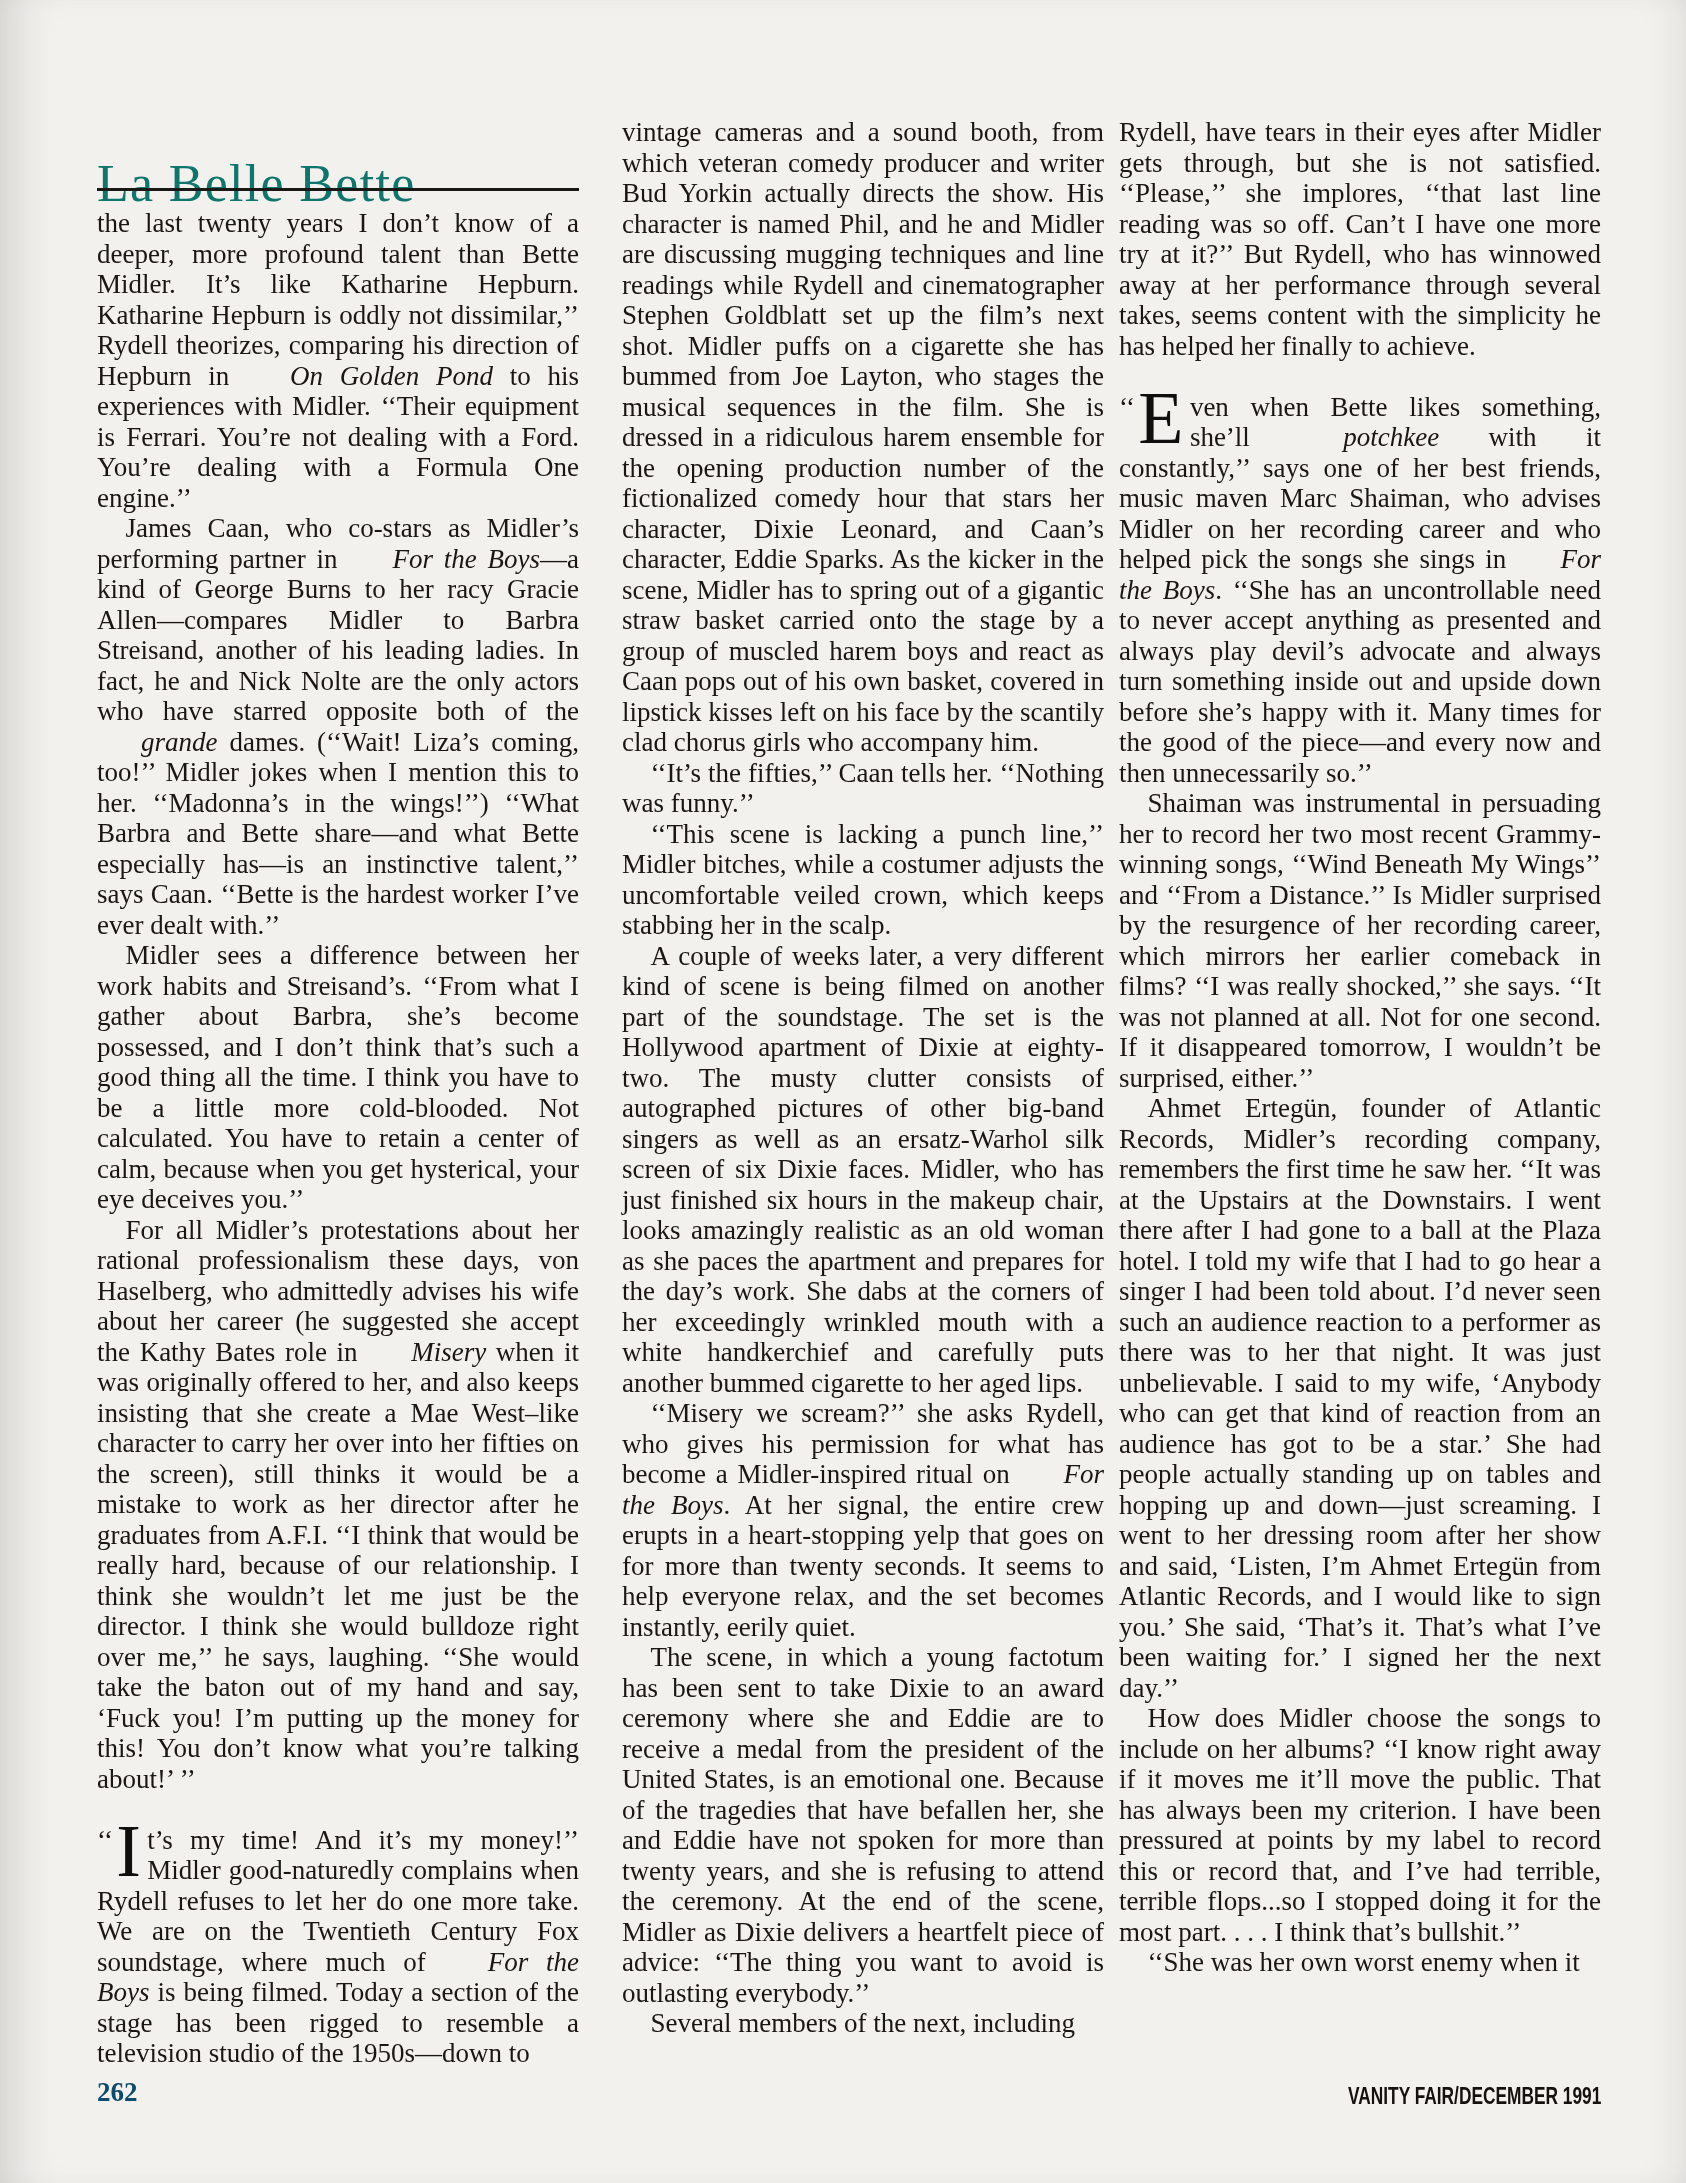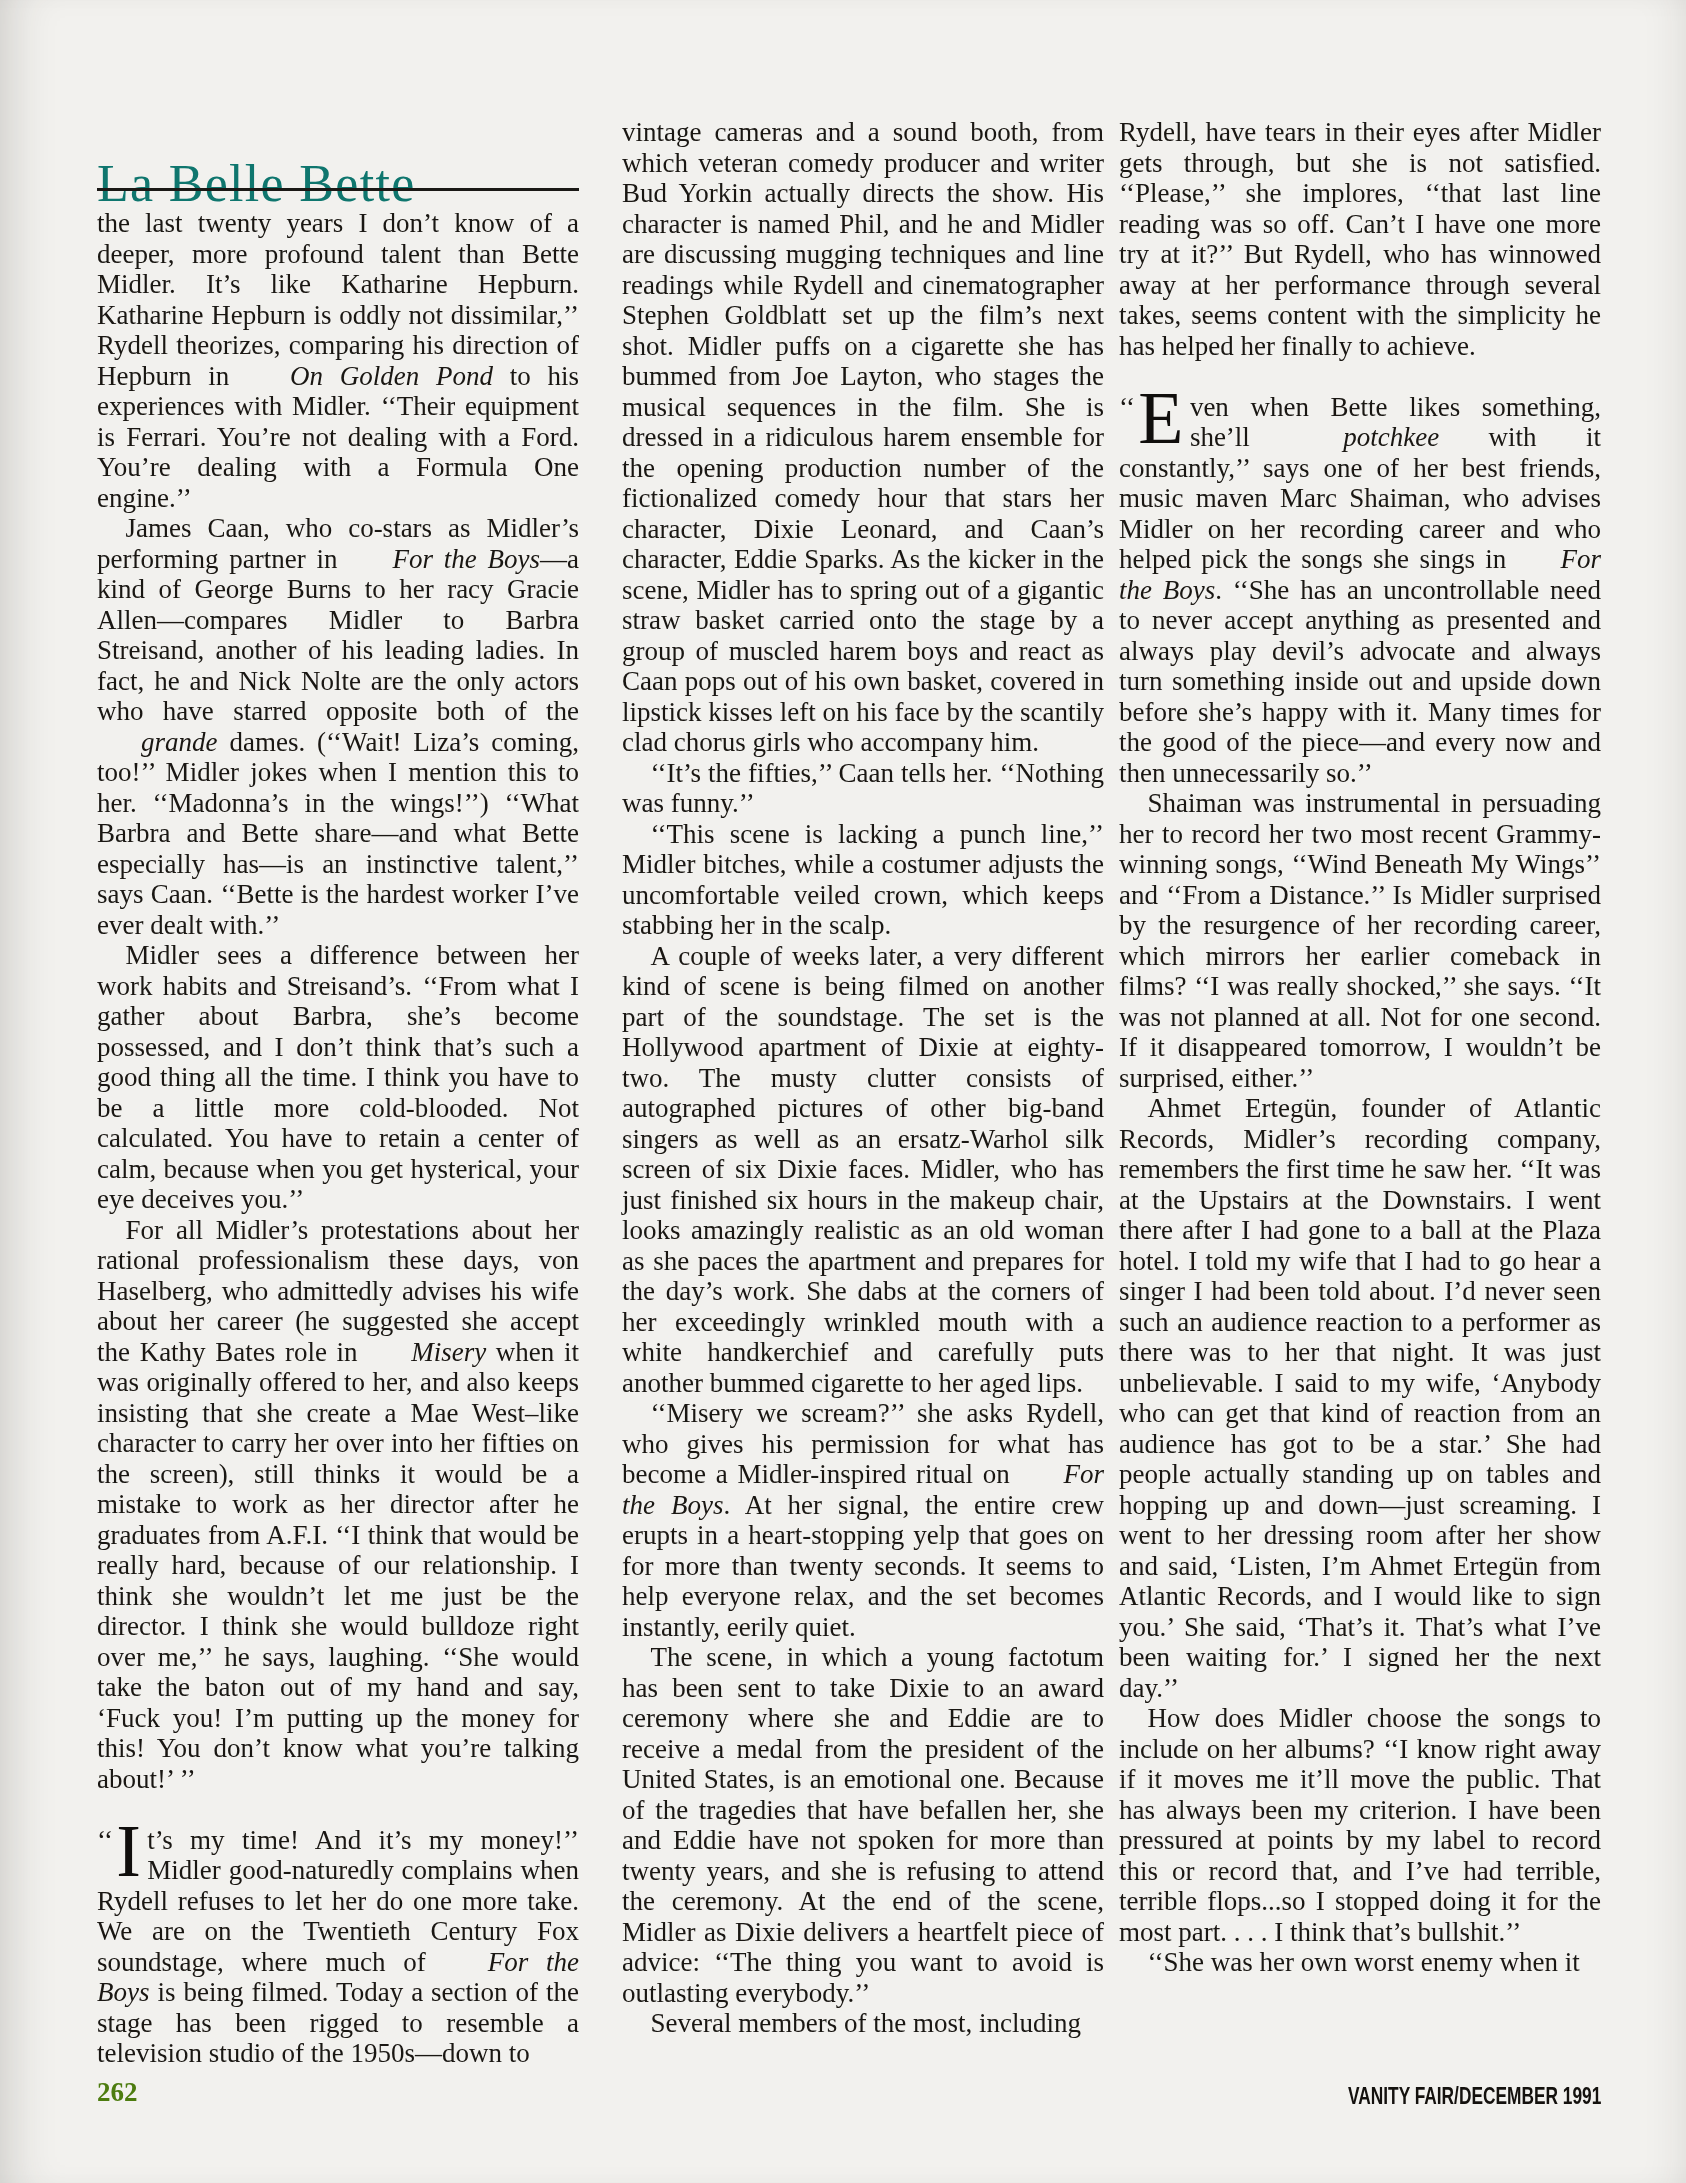--- a/index.html
+++ b/index.html
@@ -39,21 +39,21 @@
     float:left;height:61px;margin:0 6.5px 0 0;
     display:flex;align-items:flex-start;gap:3.2px;
   }
   .dcquote{font-size:27px;line-height:30.5px;}
   .dcletter{
     display:block;font-size:74px;line-height:61px;margin-top:-3.2px;
     font-weight:400;color:#100e0c;
   }
   .page-number{
     position:absolute;left:97px;top:2079px;
-    font-size:27px;font-weight:700;line-height:1;color:#4d7c0f;
+    font-size:27px;font-weight:700;line-height:1;color:#0c4a6e;
   }
   .footer-right{
     position:absolute;right:86px;top:2085px;
     font-family:"Liberation Sans", sans-serif;
     font-weight:700;font-size:23.4px;line-height:1;
     transform:scaleX(.74);transform-origin:100% 50%;
     white-space:nowrap;color:#14110e;
   }
 </style>
 </head>
@@ -75,21 +75,21 @@
           <span class="dcletter">I</span>
         </span><span>t’s my time! And it’s my money!’’ Midler good-naturedly complains when Rydell refuses to let her do one more take. We are on the Twentieth Century Fox soundstage, where much of </span><span class="it">For the Boys</span><span> is being filmed. Today a section of the stage has been rigged to resemble a television studio of the 1950s—down to</span></p>
     </div>
   <div class="col" id="col2">
       <p class=""><span>vintage cameras and a sound booth, from which veteran comedy producer and writer Bud Yorkin actually directs the show. His character is named Phil, and he and Midler are discussing mugging techniques and line readings while Rydell and cinematographer Stephen Goldblatt set up the film’s next shot. Midler puffs on a cigarette she has bummed from Joe Layton, who stages the musical sequences in the film. She is dressed in a ridiculous harem ensemble for the opening production number of the fictionalized comedy hour that stars her character, Dixie Leonard, and Caan’s character, Eddie Sparks. As the kicker in the scene, Midler has to spring out of a gigantic straw basket carried onto the stage by a group of muscled harem boys and react as Caan pops out of his own basket, covered in lipstick kisses left on his face by the scantily clad chorus girls who accompany him.</span></p>
       <p class="indent"><span>‘‘It’s the fifties,’’ Caan tells her. ‘‘Nothing was funny.’’</span></p>
       <p class="indent"><span>‘‘This scene is lacking a punch line,’’ Midler bitches, while a costumer adjusts the uncomfortable veiled crown, which keeps stabbing her in the scalp.</span></p>
       <p class="indent"><span>A couple of weeks later, a very different kind of scene is being filmed on another part of the soundstage. The set is the Hollywood apartment of Dixie at eighty-two. The musty clutter consists of autographed pictures of other big-band singers as well as an ersatz-Warhol silk screen of six Dixie faces. Midler, who has just finished six hours in the makeup chair, looks amazingly realistic as an old woman as she paces the apartment and prepares for the day’s work. She dabs at the corners of her exceedingly wrinkled mouth with a white handkerchief and carefully puts another bummed cigarette to her aged lips.</span></p>
       <p class="indent"><span>‘‘Misery we scream?’’ she asks Rydell, who gives his permission for what has become a Midler-inspired ritual on </span><span class="it">For the Boys</span><span>. At her signal, the entire crew erupts in a heart-stopping yelp that goes on for more than twenty seconds. It seems to help everyone relax, and the set becomes instantly, eerily quiet.</span></p>
       <p class="indent"><span>The scene, in which a young factotum has been sent to take Dixie to an award ceremony where she and Eddie are to receive a medal from the president of the United States, is an emotional one. Because of the tragedies that have befallen her, she and Eddie have not spoken for more than twenty years, and she is refusing to attend the ceremony. At the end of the scene, Midler as Dixie delivers a heartfelt piece of advice: ‘‘The thing you want to avoid is outlasting everybody.’’</span></p>
-      <p class="indent"><span>Several members of the most, including</span></p>
+      <p class="indent"><span>Several members of the next, including</span></p>
     </div>
   <div class="col" id="col3">
       <p class=""><span>Rydell, have tears in their eyes after Midler gets through, but she is not satisfied. ‘‘Please,’’ she implores, ‘‘that last line reading was so off. Can’t I have one more try at it?’’ But Rydell, who has winnowed away at her performance through several takes, seems content with the simplicity he has helped her finally to achieve.</span></p>
       <p class=" dropcap-para"><span class="dcwrap">
           <span class="dcquote">‘‘</span>
           <span class="dcletter">E</span>
         </span><span>ven when Bette likes something, she’ll </span><span class="it">potchkee</span><span> with it constantly,’’ says one of her best friends, music maven Marc Shaiman, who advises Midler on her recording career and who helped pick the songs she sings in </span><span class="it">For the Boys</span><span>. ‘‘She has an uncontrollable need to never accept anything as presented and always play devil’s advocate and always turn something inside out and upside down before she’s happy with it. Many times for the good of the piece—and every now and then unnecessarily so.’’</span></p>
       <p class="indent"><span>Shaiman was instrumental in persuading her to record her two most recent Grammy-winning songs, ‘‘Wind Beneath My Wings’’ and ‘‘From a Distance.’’ Is Midler surprised by the resurgence of her recording career, which mirrors her earlier comeback in films? ‘‘I was really shocked,’’ she says. ‘‘It was not planned at all. Not for one second. If it disappeared tomorrow, I wouldn’t be surprised, either.’’</span></p>
       <p class="indent"><span>Ahmet Ertegün, founder of Atlantic Records, Midler’s recording company, remembers the first time he saw her. ‘‘It was at the Upstairs at the Downstairs. I went there after I had gone to a ball at the Plaza hotel. I told my wife that I had to go hear a singer I had been told about. I’d never seen such an audience reaction to a performer as there was to her that night. It was just unbelievable. I said to my wife, ‘Anybody who can get that kind of reaction from an audience has got to be a star.’ She had people actually standing up on tables and hopping up and down—just screaming. I went to her dressing room after her show and said, ‘Listen, I’m Ahmet Ertegün from Atlantic Records, and I would like to sign you.’ She said, ‘That’s it. That’s what I’ve been waiting for.’ I signed her the next day.’’</span></p>
       <p class="indent"><span>How does Midler choose the songs to include on her albums? ‘‘I know right away if it moves me it’ll move the public. That has always been my criterion. I have been pressured at points by my label to record this or record that, and I’ve had terrible, terrible flops...so I stopped doing it for the most part. . . . I think that’s bullshit.’’</span></p>

